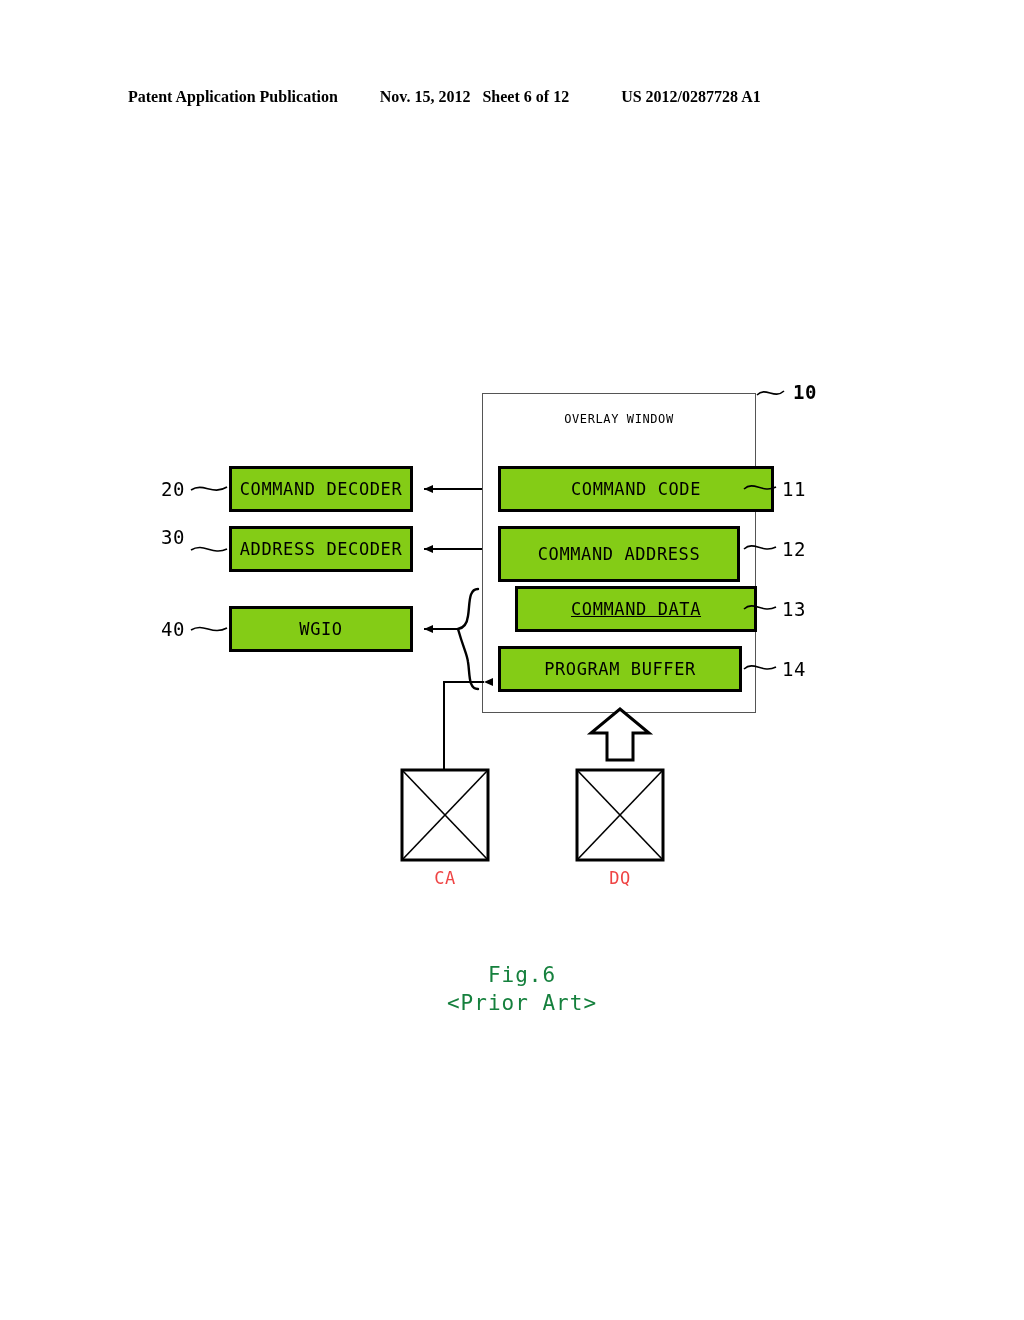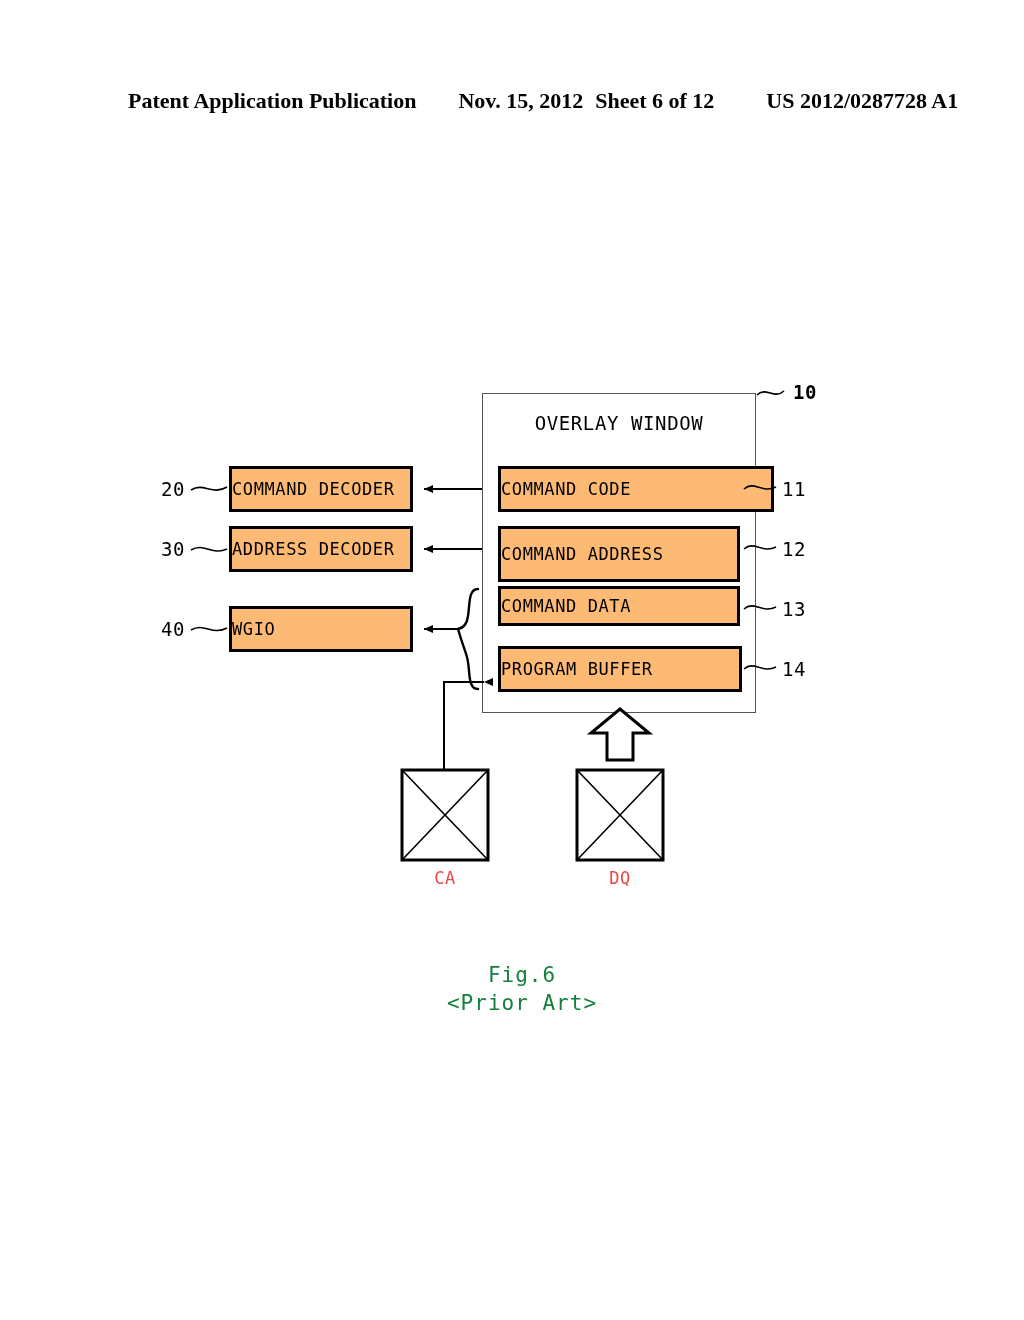--- a/index.html
+++ b/index.html
@@ -20,38 +20,38 @@
   #header {
     position: absolute;
     left: 128px;
     top: 88px;
     width: 768px;
     height: 26px;
     display: flex;
     align-items: baseline;
     font-family: "Liberation Serif", serif;
     font-weight: bold;
-    font-size: 22px;
+    font-size: 16px;
     color: #000000;
     white-space: nowrap;
   }
   #header .h-pub { }
   #header .h-date { margin-left: 42px; }
   #header .h-sheet { margin-left: 12px; }
   #header .h-num { margin-left: 52px; text-align: center; }
 
   
   .box {
     position: absolute;
     box-sizing: border-box;
     border: 3px solid #000000;
-    background: #fdba74;
+    background: #84cc16;
     display: flex;
     align-items: center;
-    justify-content: flex-start;
+    justify-content: center;
   }
   .box .lbl {
     font-family: "DejaVu Sans Mono", monospace;
     font-size: 17px;
     color: #000000;
     letter-spacing: 0.6px;
     white-space: nowrap;
   }
 
   
@@ -65,21 +65,21 @@
     border: 1.5px solid #555555;
     background: #ffffff;
   }
   #overlay-window-title {
     position: absolute;
     left: 482px;
     top: 412px;
     width: 274px;
     text-align: center;
     font-family: "DejaVu Sans Mono", monospace;
-    font-size: 19px;
+    font-size: 12px;
     color: #000000;
     letter-spacing: 0.6px;
   }
 
   
   .refnum {
     position: absolute;
     font-family: "DejaVu Sans Mono", monospace;
     font-size: 19px;
     color: #000000;
@@ -136,21 +136,21 @@
   <div id="overlay-window-title">OVERLAY WINDOW</div>
 
   <div class="box" style="left:498px; top:466px; width:276px; height:46px;">
     <span class="lbl">COMMAND CODE</span>
   </div>
 
   <div class="box" style="left:498px; top:526px; width:242px; height:56px;">
     <span class="lbl">COMMAND ADDRESS</span>
   </div>
 
-  <div class="box" style="left:498px; top:586px; width:242px; height:40px;">
+  <div class="box" style="left:515px; top:586px; width:242px; height:46px;text-decoration:underline;">
     <span class="lbl">COMMAND DATA</span>
   </div>
 
   <div class="box" style="left:498px; top:646px; width:244px; height:46px;">
     <span class="lbl">PROGRAM BUFFER</span>
   </div>
 
   <div class="box" style="left:229px; top:466px; width:184px; height:46px;">
     <span class="lbl">COMMAND DECODER</span>
   </div>
@@ -163,21 +163,21 @@
     <span class="lbl">WGIO</span>
   </div>
 
   <div class="refnum" style="left:793px; top:381px;font-weight:bold;">10</div>
   <div class="refnum" style="left:782px; top:478px;">11</div>
   <div class="refnum" style="left:782px; top:538px;">12</div>
   <div class="refnum" style="left:782px; top:598px;">13</div>
   <div class="refnum" style="left:782px; top:658px;">14</div>
 
   <div class="refnum" style="left:161px; top:478px;">20</div>
-  <div class="refnum" style="left:161px; top:538px;">30</div>
+  <div class="refnum" style="left:161px; top:526px;">30</div>
   <div class="refnum" style="left:161px; top:618px;">40</div>
 
   <div class="padlabel" style="left:402px; top:868px; width:86px;">CA</div>
   <div class="padlabel" style="left:577px; top:868px; width:86px;">DQ</div>
 
   <div id="caption">
     <div>Fig.6</div>
     <div>&lt;Prior Art&gt;</div>
   </div>
 

